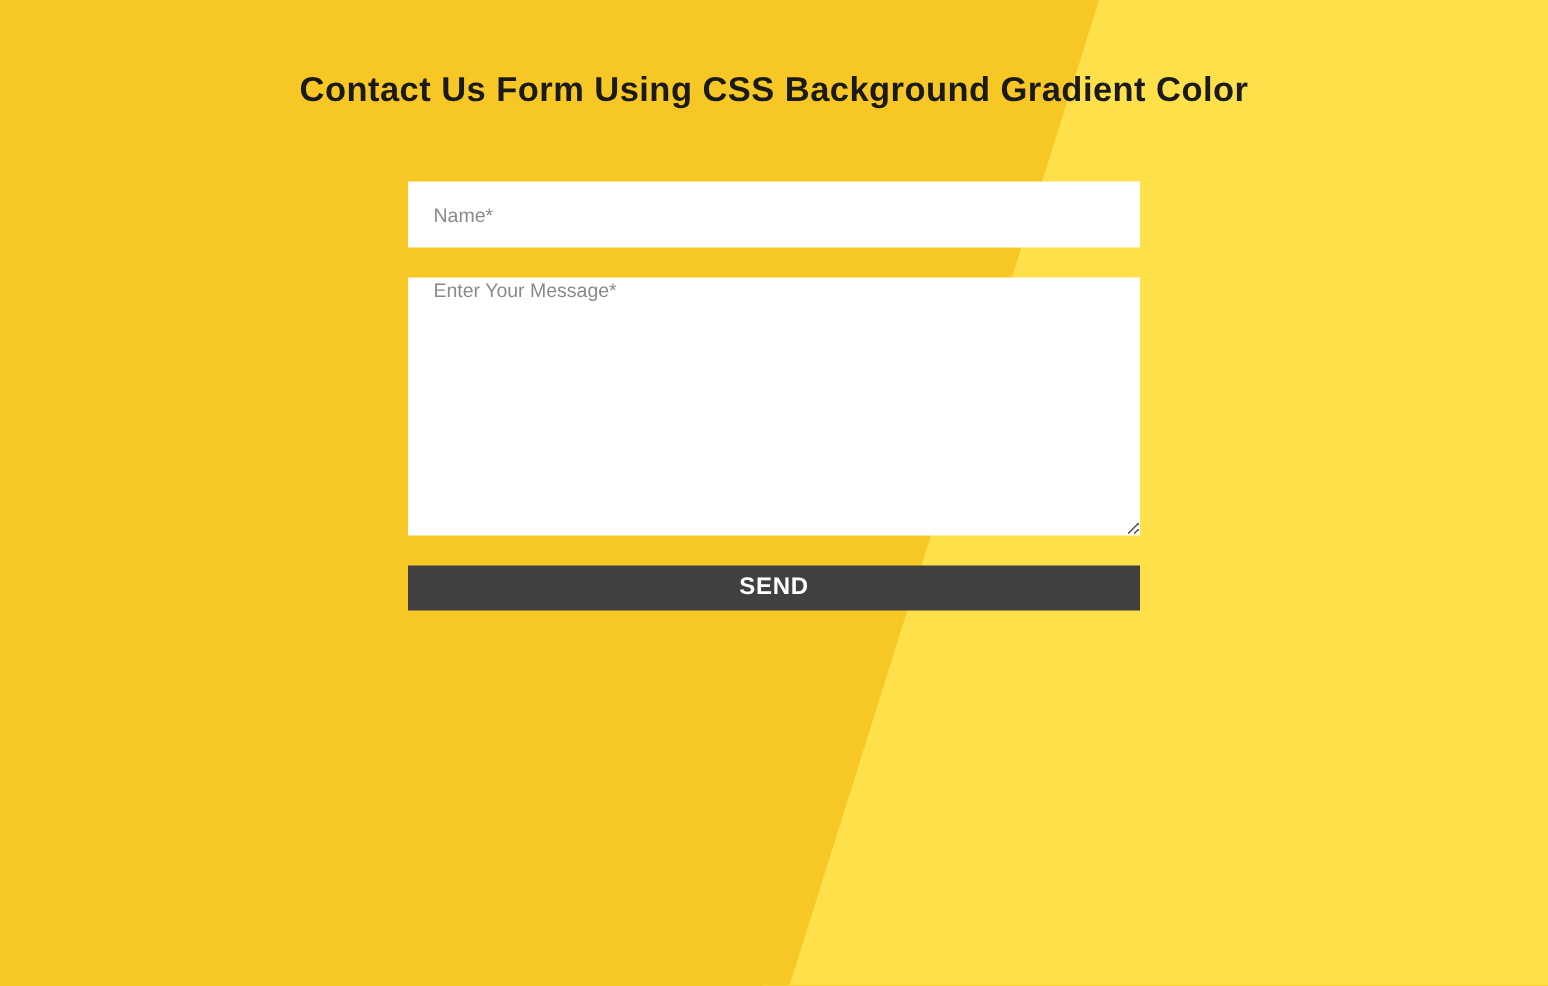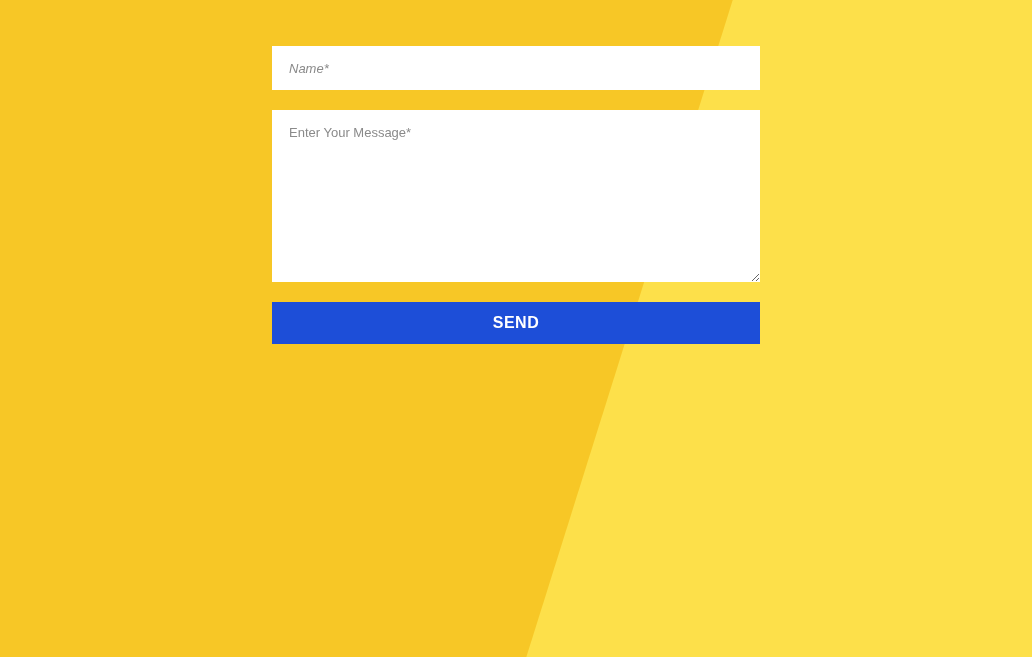--- a/index.html
+++ b/index.html
@@ -58,60 +58,60 @@
     .field {
       width: 100%;
       height: 44px;
       background: #ffffff;
       border: none;
       padding: 0 17px;
       font-size: 13px;
       color: #0f766e;
       font-family: Arial, sans-serif;
       outline: none;
-      font-style: italic;
     }
     .field::placeholder {
       color: #8a8a8a;
     }
     .textarea {
       width: 100%;
       height: 172px;
       background: #ffffff;
       border: none;
-      padding: 15px 17px;
+      padding: 1px 17px;
       font-size: 13px;
       color: #555;
       font-family: Arial, sans-serif;
       outline: none;
       resize: both;
     }
     .textarea::placeholder {
       color: #8a8a8a;
     }
     .submit-btn {
       width: 100%;
-      height: 42px;
-      background: #1d4ed8;
+      height: 30px;
+      background: #404040;
       border: none;
       color: #ffffff;
       font-size: 16px;
       font-weight: bold;
       letter-spacing: 0.5px;
       cursor: pointer;
       font-family: "Comic Sans MS", "Marker Felt", cursive, sans-serif;
     }
   </style>
 </head>
 <body>
 
 <div class="bg-left"></div>
 <div class="bg-right"></div>
 
 <div class="container">
+  <h1>Contact Us Form Using CSS Background Gradient Color</h1>
 
   <form class="form">
     <input type="text" class="field" placeholder="Name*" style="">
 
 
 
 
     <textarea class="textarea" placeholder="Enter Your Message*" style=""></textarea>
 
     <button type="button" class="submit-btn">SEND</button>

